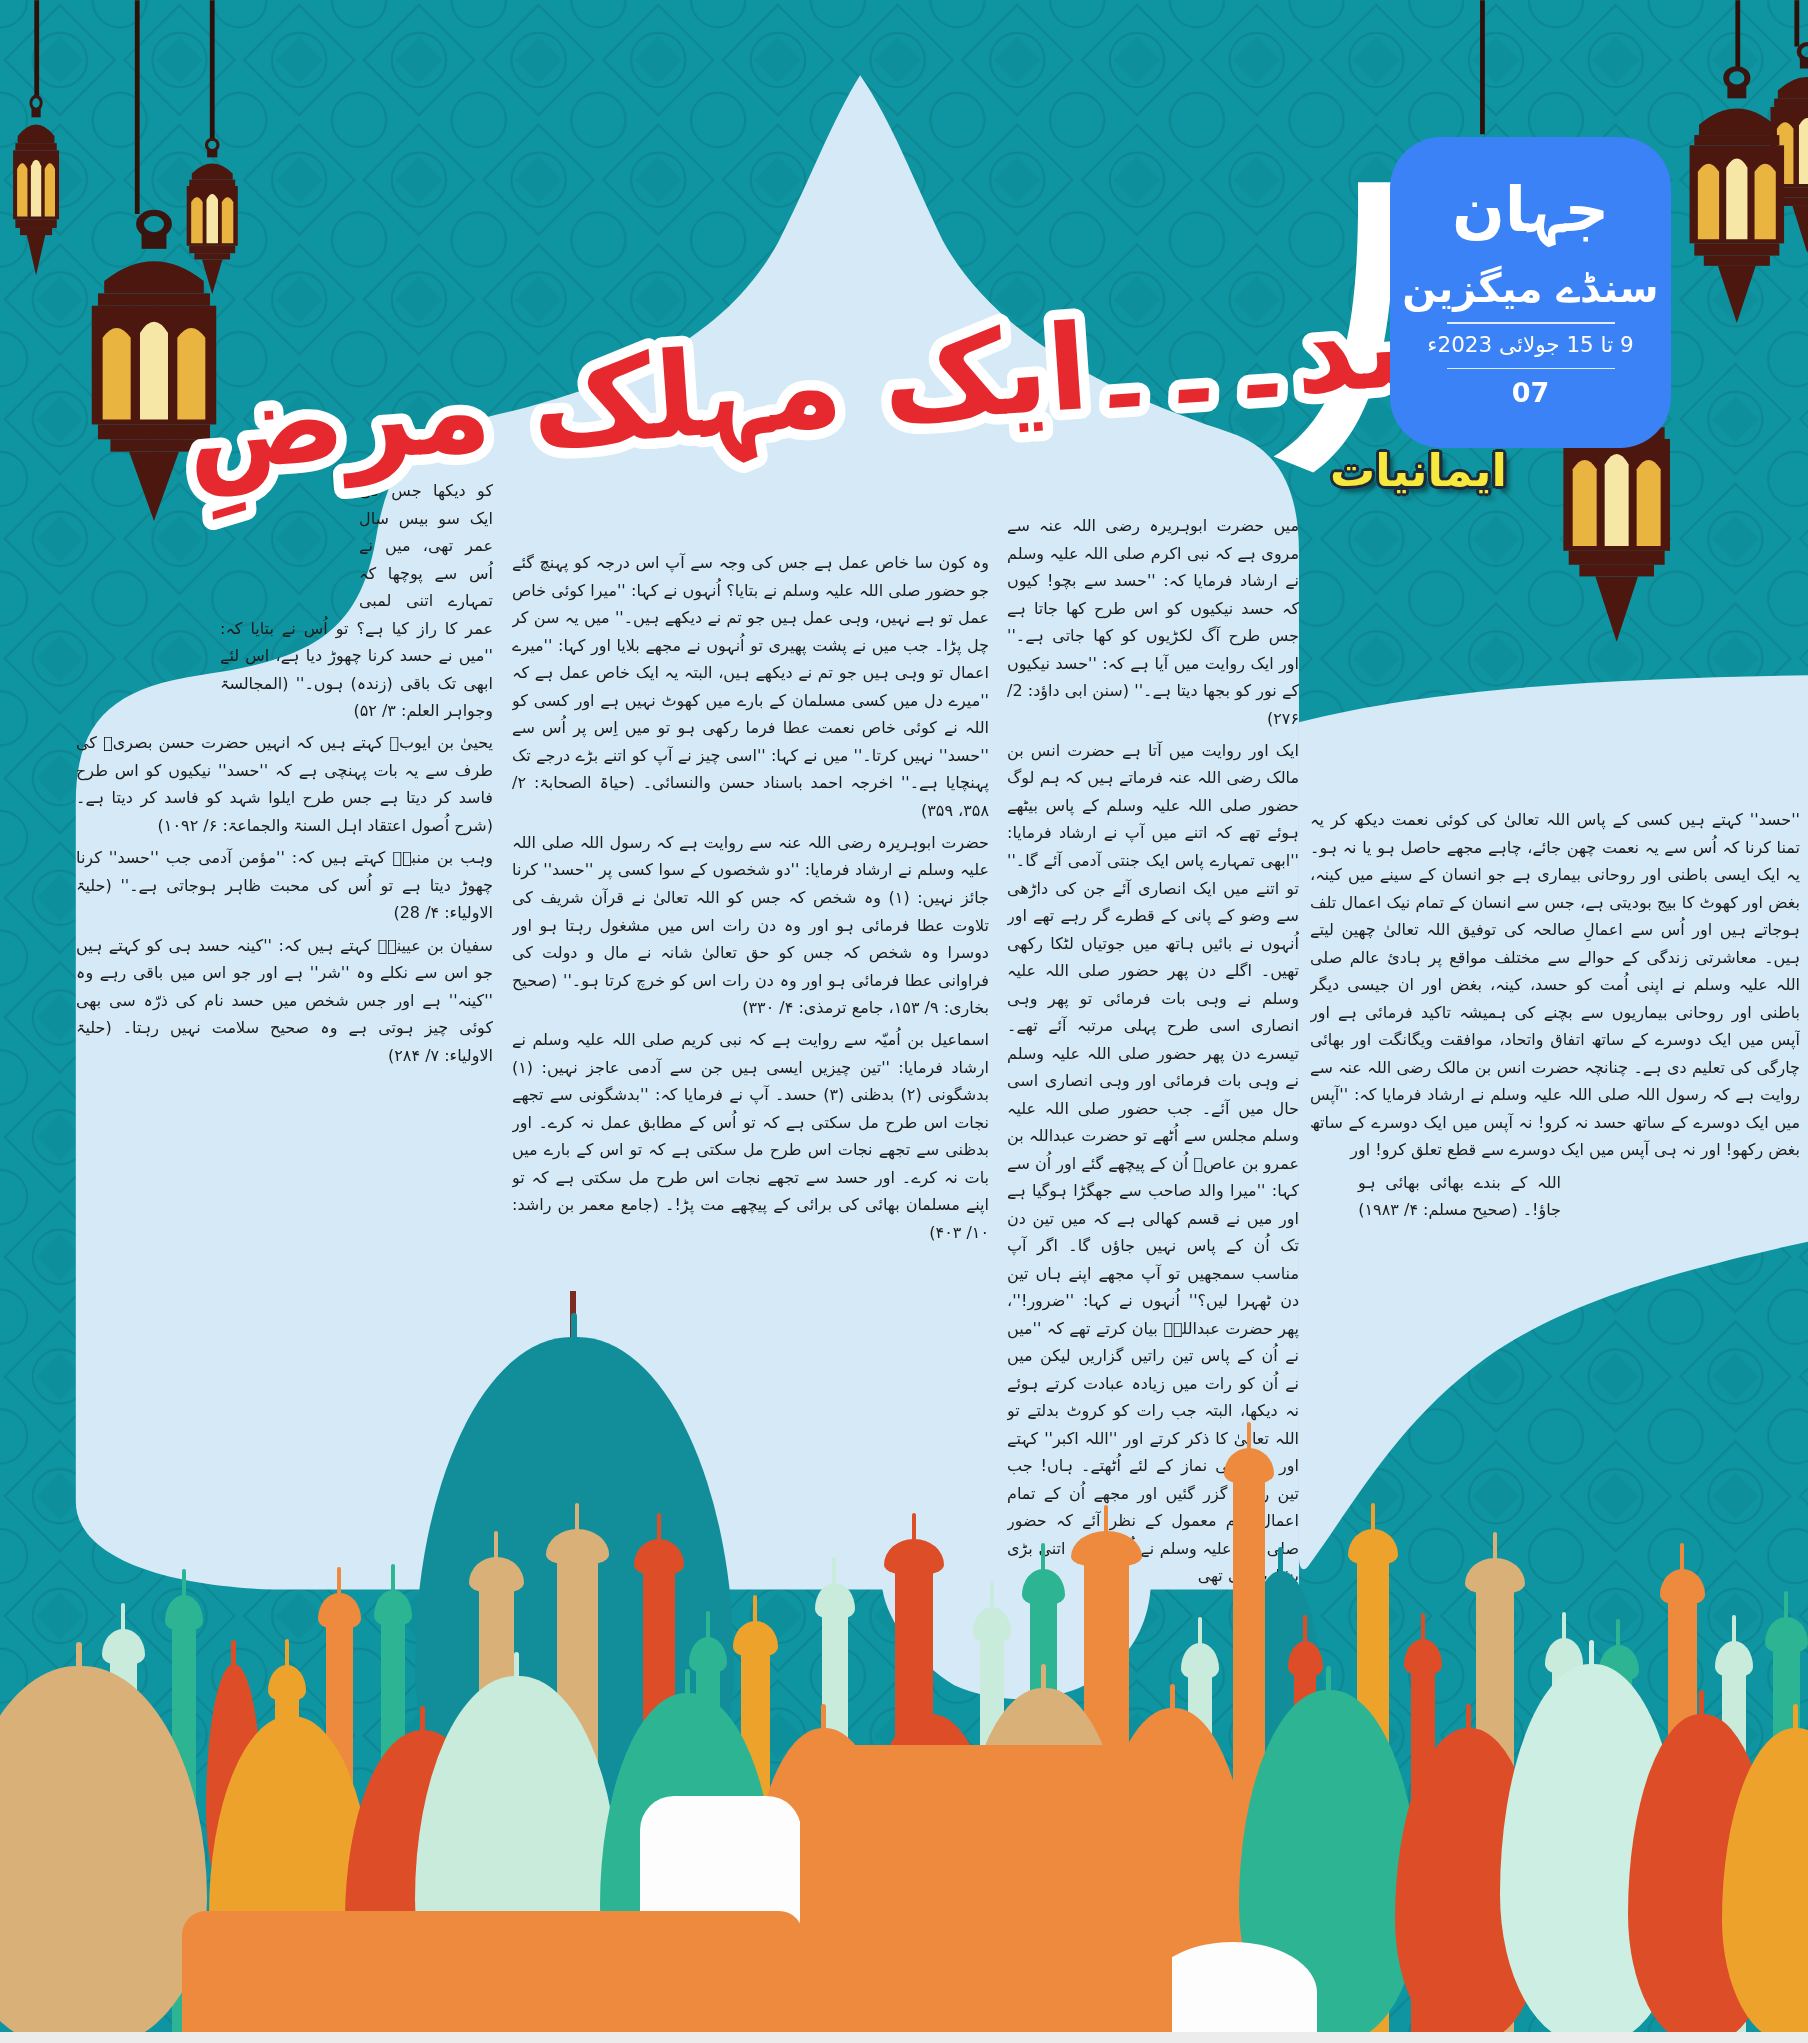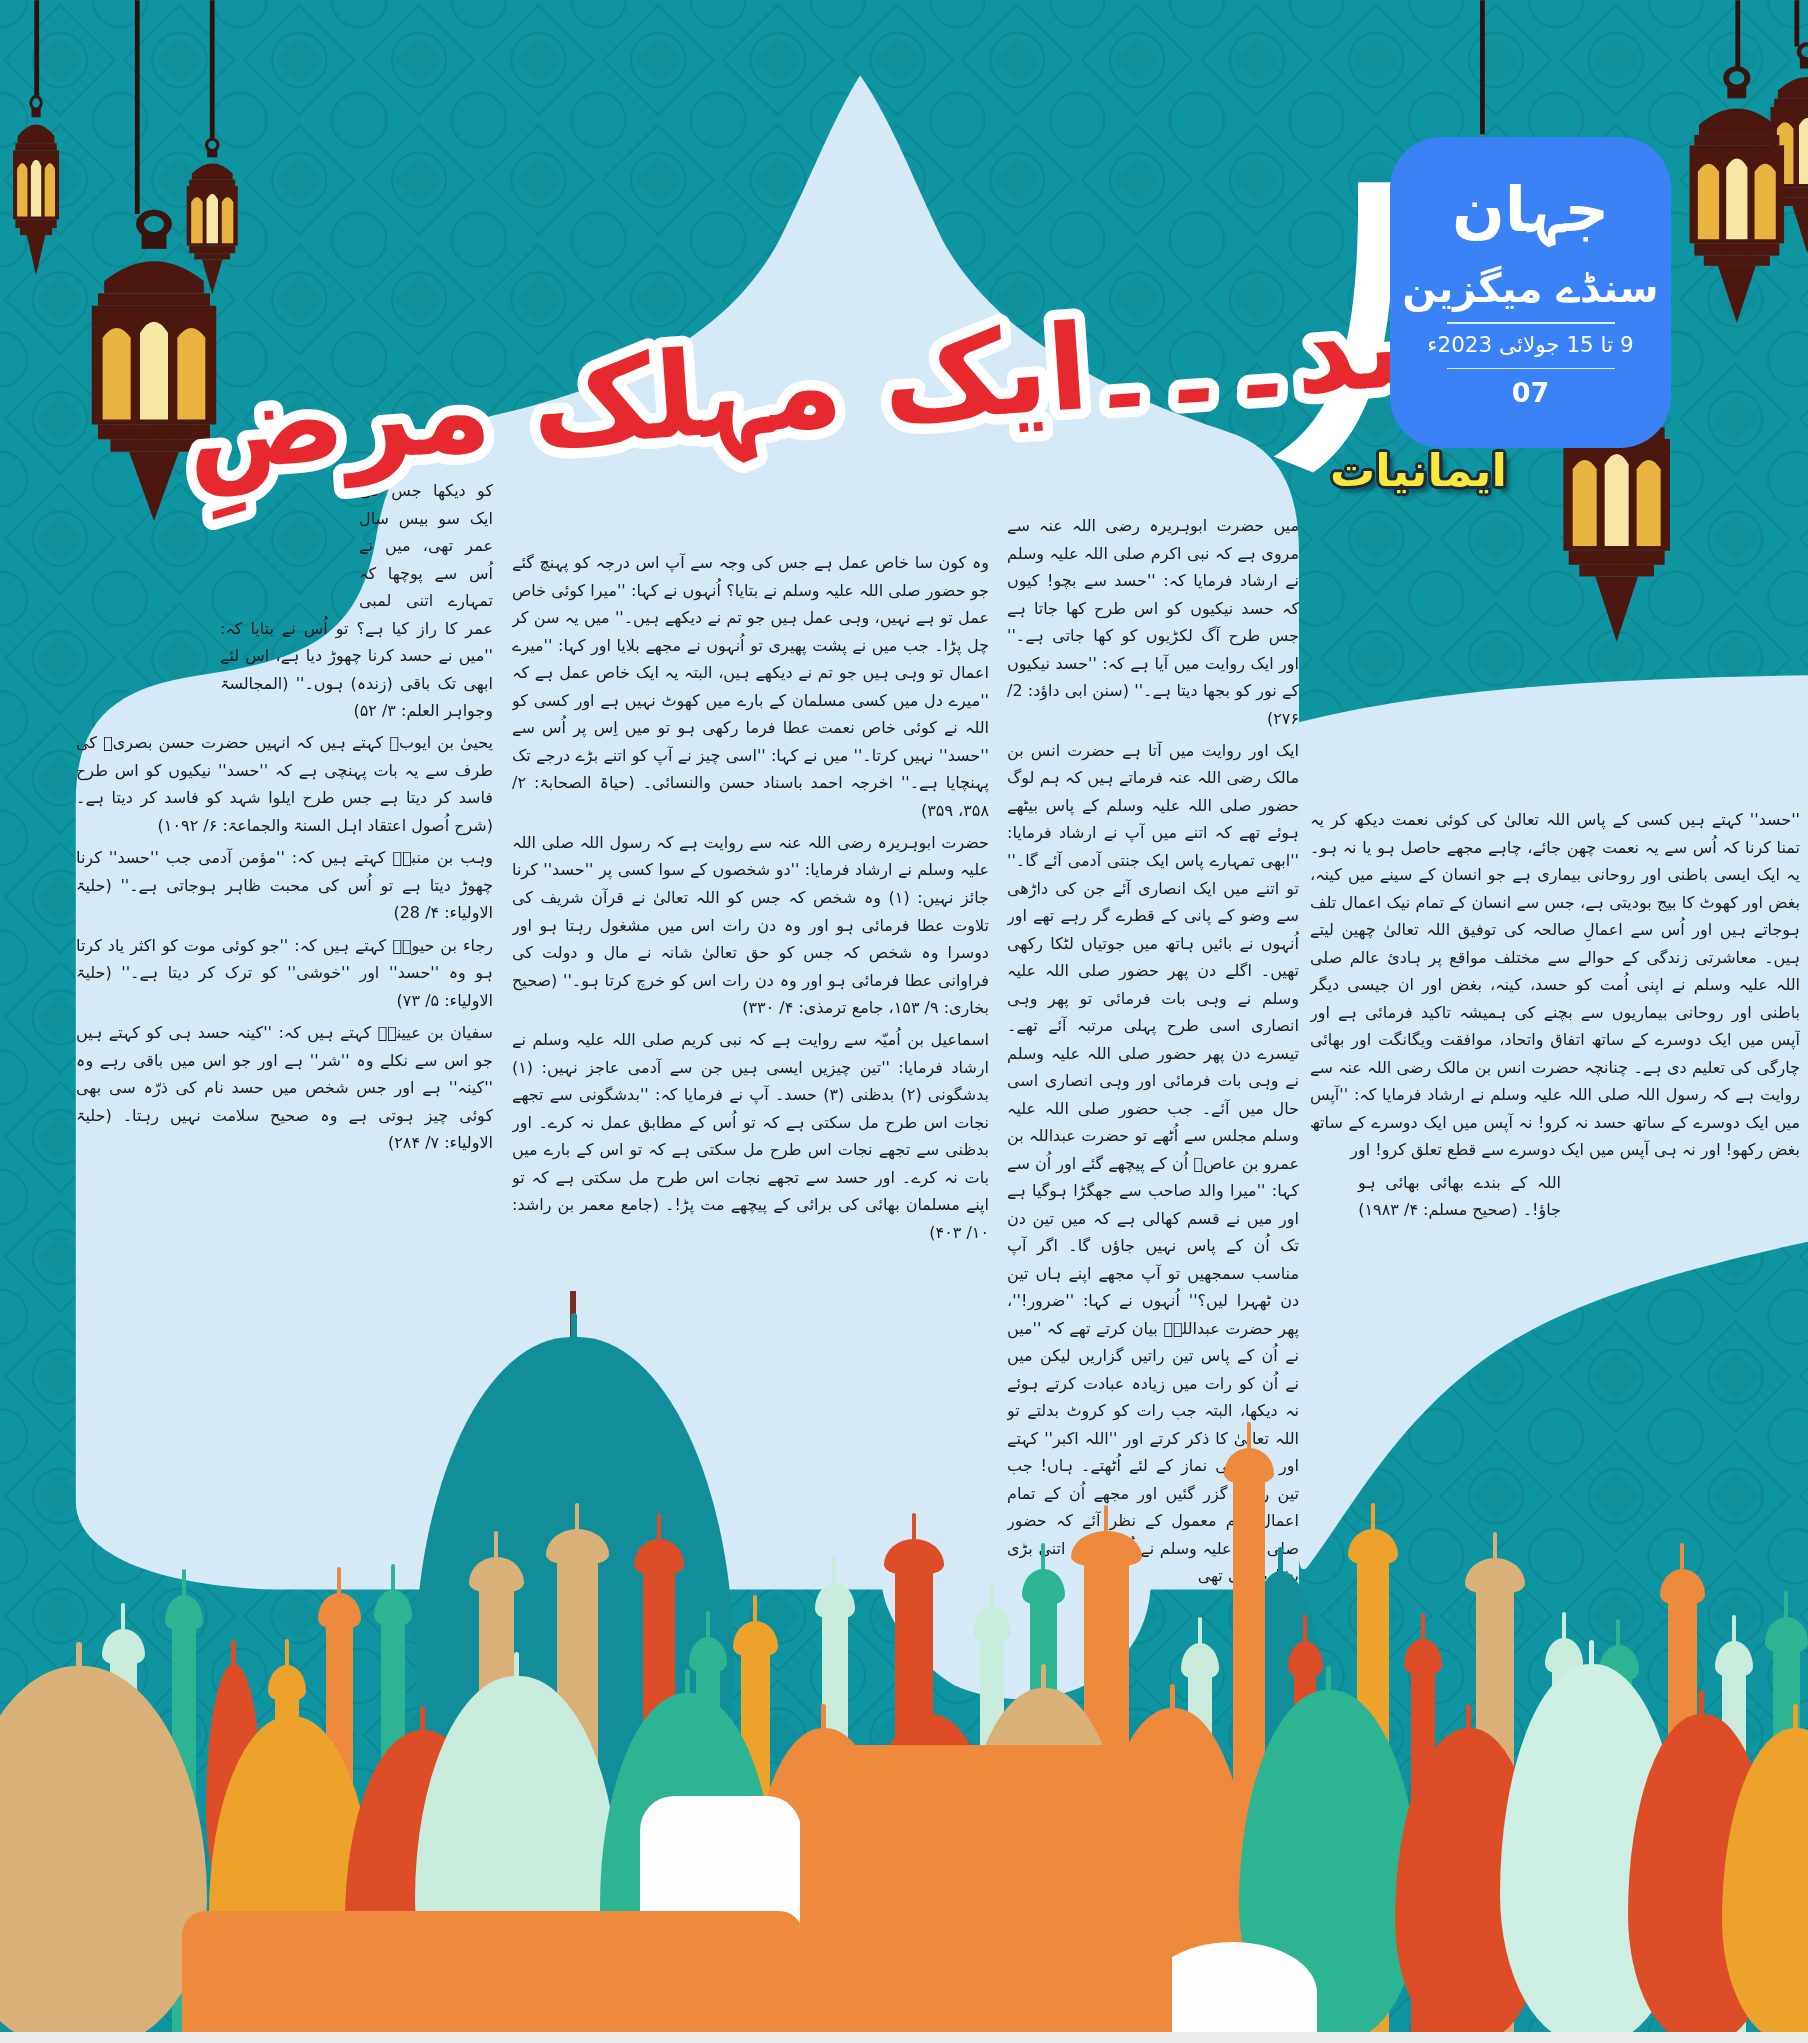--- a/index.html
+++ b/index.html
@@ -167,21 +167,20 @@
 
   <div class="section-label">ایمانیات</div>
 
 
   <div class="col col1">
     <div class="sp" style="float:left;width:283px;height:112px;"></div>
     <div class="sp" style="float:left;clear:left;width:144px;height:116px;"></div>
     <p>کو دیکھا جس کی ایک سو بیس سال عمر تھی، میں نے اُس سے پوچھا کہ تمہارے اتنی لمبی عمر کا راز کیا ہے؟ تو اُس نے بتایا کہ: ''میں نے حسد کرنا چھوڑ دیا ہے، اس لئے ابھی تک باقی (زندہ) ہوں۔'' (المجالسۃ وجواہر العلم: ۳/ ۵۲)</p>
     <p>یحییٰ بن ایوبؒ کہتے ہیں کہ انہیں حضرت حسن بصریؒ کی طرف سے یہ بات پہنچی ہے کہ ''حسد'' نیکیوں کو اس طرح فاسد کر دیتا ہے جس طرح ایلوا شہد کو فاسد کر دیتا ہے۔ (شرح اُصول اعتقاد اہل السنۃ والجماعۃ: ۶/ ۱۰۹۲)</p>
     <p>وہب بن منبہؒ کہتے ہیں کہ: ''مؤمن آدمی جب ''حسد'' کرنا چھوڑ دیتا ہے تو اُس کی محبت ظاہر ہوجاتی ہے۔'' (حلیۃ الاولیاء: ۴/ 28)</p>
-    <p>رجاء بن حیوۃؒ کہتے ہیں کہ: ''جو کوئی موت کو اکثر یاد کرتا ہو وہ ''حسد'' اور ''خوشی'' کو ترک کر دیتا ہے۔'' (حلیۃ الاولیاء: ۵/ ۷۳)</p>
     <p>سفیان بن عیینہؒ کہتے ہیں کہ: ''کینہ حسد ہی کو کہتے ہیں جو اس سے نکلے وہ ''شر'' ہے اور جو اس میں باقی رہے وہ ''کینہ'' ہے اور جس شخص میں حسد نام کی ذرّہ سی بھی کوئی چیز ہوتی ہے وہ صحیح سلامت نہیں رہتا۔ (حلیۃ الاولیاء: ۷/ ۲۸۴)</p>
 
   </div>
 
   <div class="col col2">
     <p>وہ کون سا خاص عمل ہے جس کی وجہ سے آپ اس درجہ کو پہنچ گئے جو حضور صلی اللہ علیہ وسلم نے بتایا؟ اُنہوں نے کہا: ''میرا کوئی خاص عمل تو ہے نہیں، وہی عمل ہیں جو تم نے دیکھے ہیں۔'' میں یہ سن کر چل پڑا۔ جب میں نے پشت پھیری تو اُنہوں نے مجھے بلایا اور کہا: ''میرے اعمال تو وہی ہیں جو تم نے دیکھے ہیں، البتہ یہ ایک خاص عمل ہے کہ ''میرے دل میں کسی مسلمان کے بارے میں کھوٹ نہیں ہے اور کسی کو اللہ نے کوئی خاص نعمت عطا فرما رکھی ہو تو میں اِس پر اُس سے ''حسد'' نہیں کرتا۔'' میں نے کہا: ''اسی چیز نے آپ کو اتنے بڑے درجے تک پہنچایا ہے۔'' اخرجہ احمد باسناد حسن والنسائی۔ (حیاۃ الصحابۃ: ۲/ ۳۵۸، ۳۵۹)</p>
     <p>حضرت ابوہریرہ رضی اللہ عنہ سے روایت ہے کہ رسول اللہ صلی اللہ علیہ وسلم نے ارشاد فرمایا: ''دو شخصوں کے سوا کسی پر ''حسد'' کرنا جائز نہیں: (۱) وہ شخص کہ جس کو اللہ تعالیٰ نے قرآن شریف کی تلاوت عطا فرمائی ہو اور وہ دن رات اس میں مشغول رہتا ہو اور دوسرا وہ شخص کہ جس کو حق تعالیٰ شانہ نے مال و دولت کی فراوانی عطا فرمائی ہو اور وہ دن رات اس کو خرچ کرتا ہو۔'' (صحیح بخاری: ۹/ ۱۵۳، جامع ترمذی: ۴/ ۳۳۰)</p>
     <p>اسماعیل بن اُمیّہ سے روایت ہے کہ نبی کریم صلی اللہ علیہ وسلم نے ارشاد فرمایا: ''تین چیزیں ایسی ہیں جن سے آدمی عاجز نہیں: (۱) بدشگونی (۲) بدظنی (۳) حسد۔ آپ نے فرمایا کہ: ''بدشگونی سے تجھے نجات اس طرح مل سکتی ہے کہ تو اُس کے مطابق عمل نہ کرے۔ اور بدظنی سے تجھے نجات اس طرح مل سکتی ہے کہ تو اس کے بارے میں بات نہ کرے۔ اور حسد سے تجھے نجات اس طرح مل سکتی ہے کہ تو اپنے مسلمان بھائی کی برائی کے پیچھے مت پڑ!۔ (جامع معمر بن راشد: ۱۰/ ۴۰۳)</p>
 
   </div>

